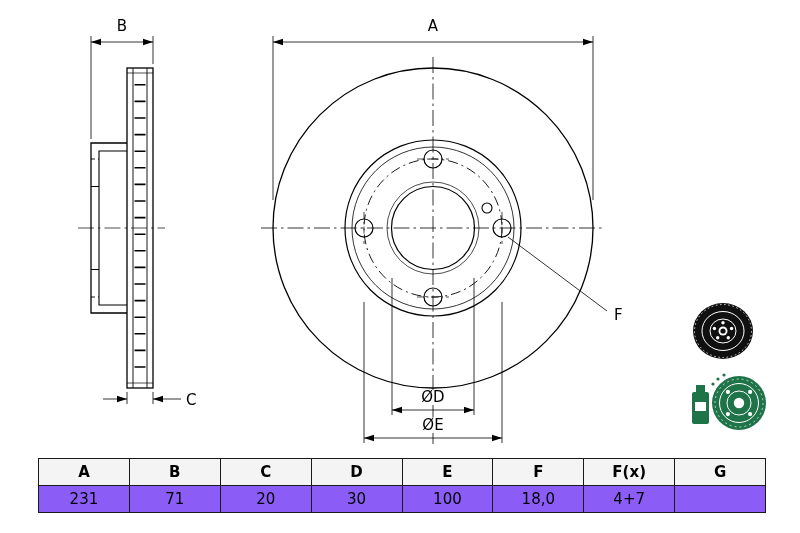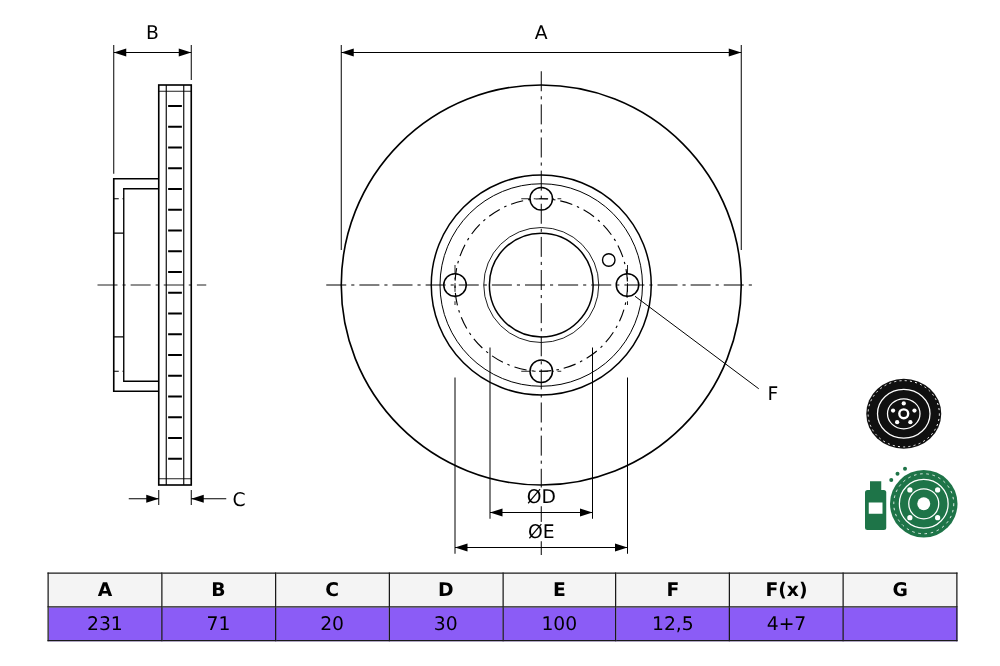--- a/index.html
+++ b/index.html
@@ -180,20 +180,20 @@
     <th>F</th>
     <th>F(x)</th>
     <th>G</th>
   </tr>
   <tr>
     <td>231</td>
     <td>71</td>
     <td>20</td>
     <td>30</td>
     <td>100</td>
-    <td>12,5</td>
+    <td>18,0</td>
     <td>4+7</td>
     <td></td>
   </tr>
 </tbody>
     </table>
 
 </div>
 
 </body></html>

